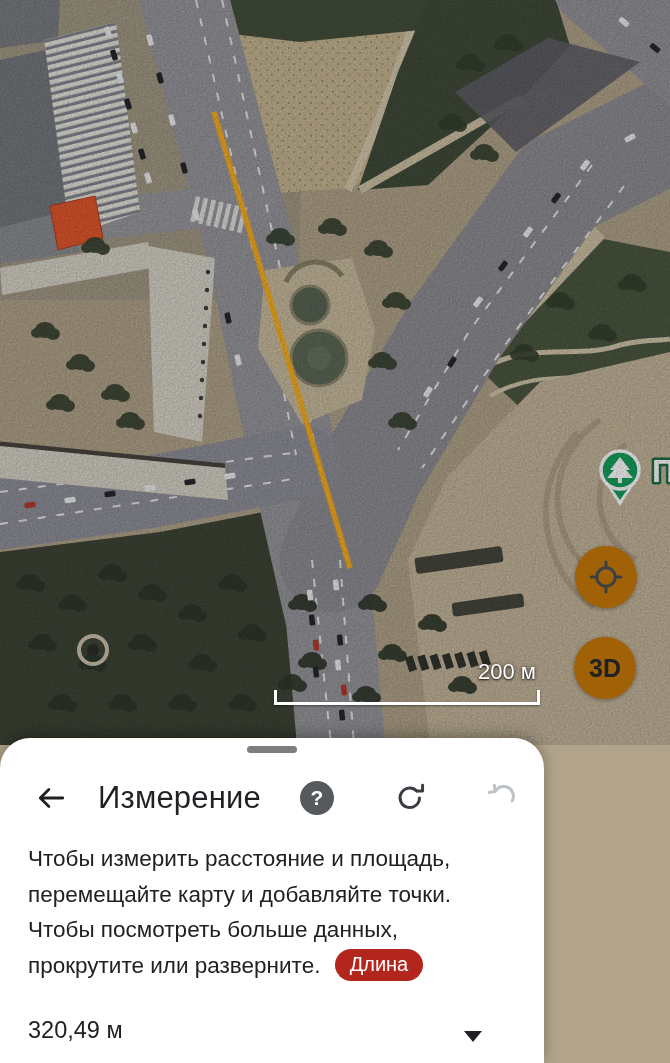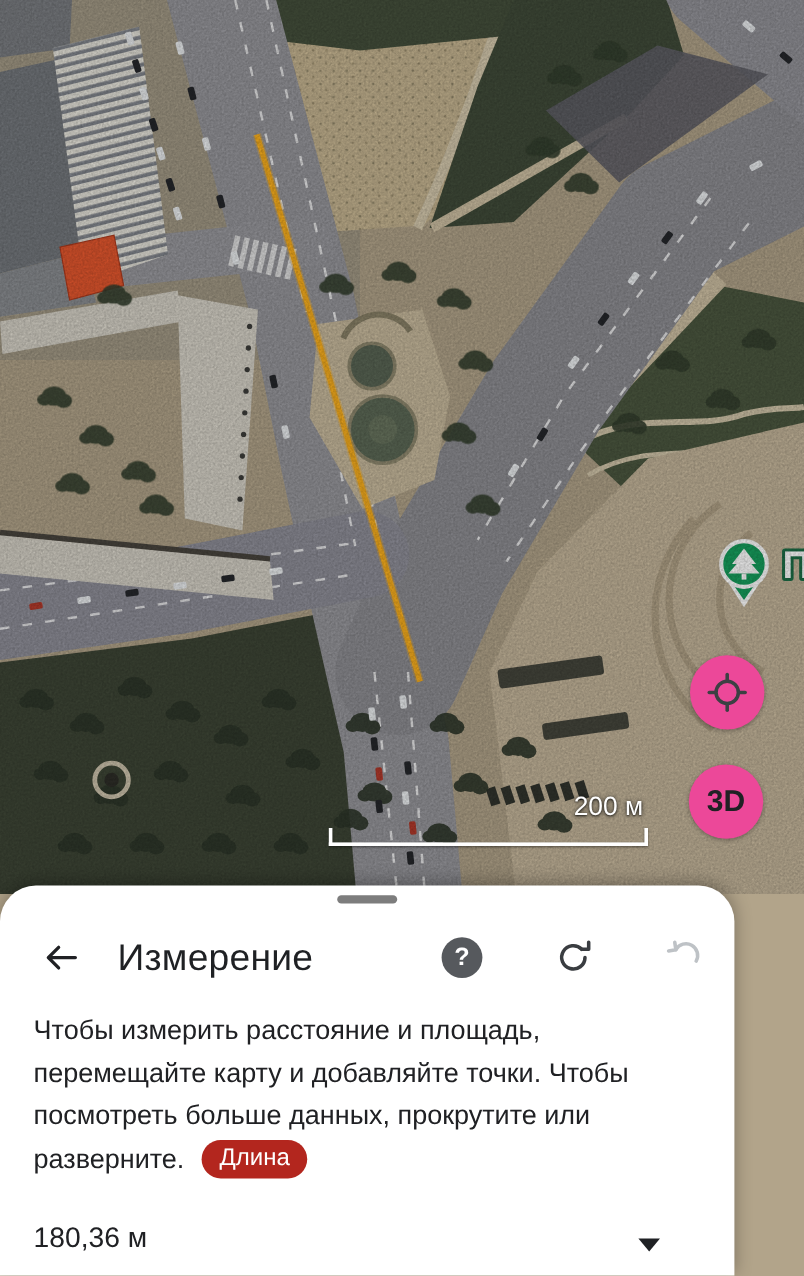--- a/index.html
+++ b/index.html
@@ -12,27 +12,27 @@
 
   
   .scalebar{position:absolute;left:274px;top:664px;width:266px;}
   .scalebar .lbl{position:absolute;right:4px;top:-5px;color:#fff;font-size:22px;
       text-shadow:0 1px 2px rgba(0,0,0,.8),0 0 4px rgba(0,0,0,.6);}
   .scalebar .bar{margin-top:26px;height:12px;border-left:3px solid #fff;
       border-right:3px solid #fff;border-bottom:3px solid #fff;
       filter:drop-shadow(0 1px 1px rgba(0,0,0,.45));}
 
   
-  .mapbtn{position:absolute;width:62px;height:62px;border-radius:50%;background:#ec4899;
+  .mapbtn{position:absolute;width:62px;height:62px;border-radius:50%;background:#a16207;
       box-shadow:0 1px 4px rgba(0,0,0,.35);display:flex;align-items:center;justify-content:center;}
   .btn-locate{left:575px;top:546px;}
   .btn-3d{left:574px;top:637px;font-size:25px;font-weight:700;color:#202124;}
 
   
-  .sheet{position:absolute;left:0;top:738px;width:612px;height:325px;background:#fff;
+  .sheet{position:absolute;left:0;top:738px;width:544px;height:325px;background:#fff;
       border-radius:30px 30px 0 0;box-shadow:0 -3px 14px rgba(0,0,0,.30);}
   .handle{width:50px;height:7px;border-radius:4px;background:#7d7d7d;margin:8px auto 0;}
   .hdr{display:flex;align-items:center;padding:0 24px 0 34px;margin-top:27px;}
   .hdr .title{margin-left:30px;font-size:31px;color:#1f2124;letter-spacing:.2px;}
   .hdr .icons{margin-left:auto;display:flex;align-items:center;gap:59px;}
   .icbtn{width:34px;height:34px;display:flex;align-items:center;justify-content:center;
       background:none;border:none;padding:0;cursor:pointer;}
   .help-circle{width:34px;height:34px;border-radius:50%;background:#56595d;color:#fff;
       display:flex;align-items:center;justify-content:center;font-size:21px;font-weight:700;}
   .desc{margin:25px 28px 0;font-size:22.5px;line-height:35.5px;color:#202124;}
@@ -355,16 +355,16 @@
       </button>
     </div>
   </div>
 
   <div class="desc">
     <span>Чтобы измерить расстояние и площадь, перемещайте карту и добавляйте точки. Чтобы посмотреть больше данных, прокрутите или разверните.</span>
     <span class="badge">Длина</span>
   </div>
 
   <div class="lenrow">
-    <div class="val">180,36 м</div>
+    <div class="val">320,49 м</div>
     <div class="caret"></div>
   </div>
 </div>
 
 </body></html>

